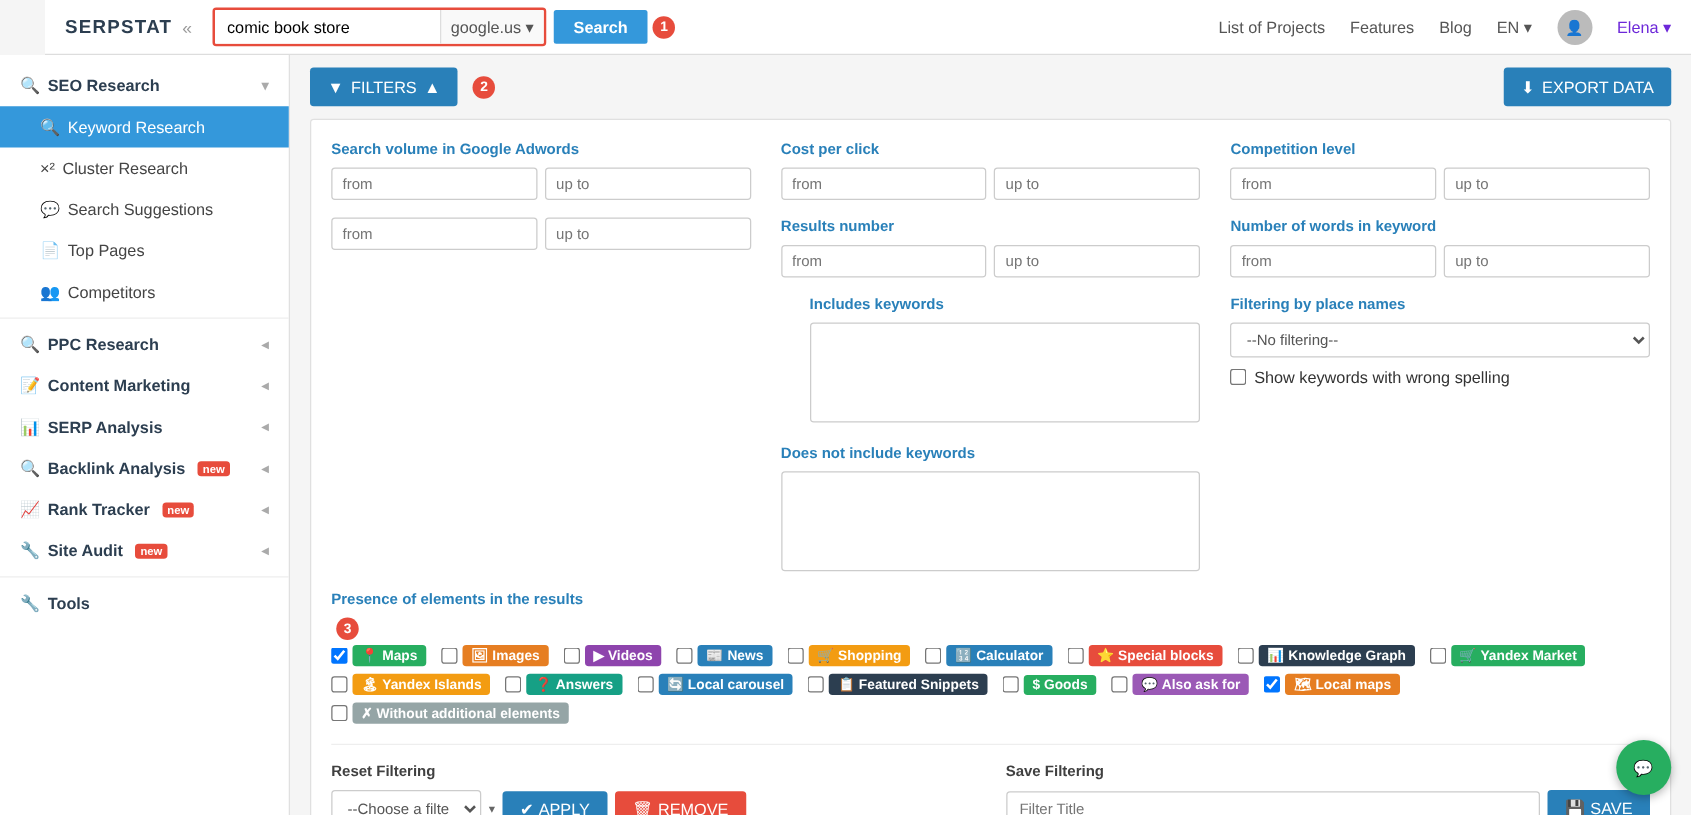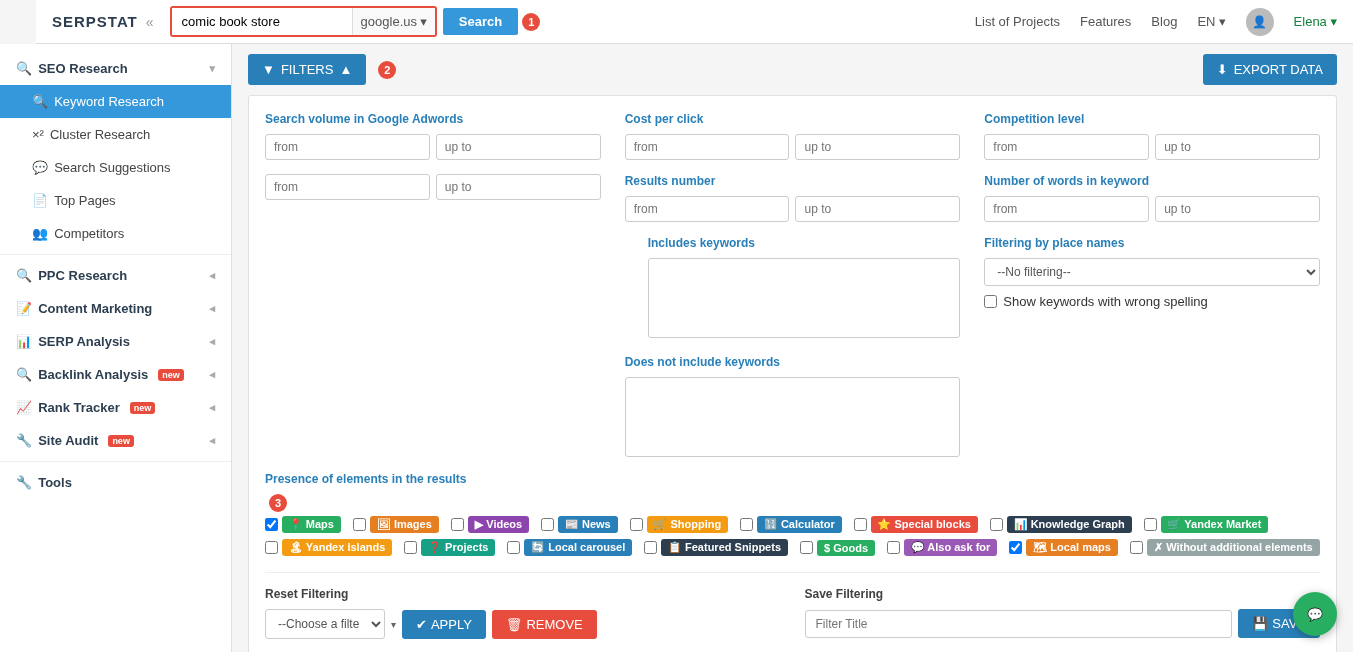--- a/index.html
+++ b/index.html
@@ -90,21 +90,21 @@
     .avatar {
       width: 28px; height: 28px;
       background: #bbb;
       border-radius: 50%;
       display: inline-flex;
       align-items: center;
       justify-content: center;
       color: #fff;
       font-size: 12px;
     }
-    .user-name { color: #15803d; font-size: 13px; cursor: pointer; }
+    .user-name { color: #6d28d9; font-size: 13px; cursor: pointer; }
 
     
     .layout {
       display: flex;
       height: calc(100vh - 44px);
     }
 
     
     .sidebar {
       width: 232px;
@@ -620,21 +620,21 @@
             <input type="checkbox" style="">
             <span class="tag tag-yandex-market">🛒 Yandex Market</span>
           </div>
           <div class="tag-item">
             <input type="checkbox" style="">
             <span class="tag tag-yandex-islands">🏝 Yandex Islands</span>
           </div>
 
           <div class="tag-item">
             <input type="checkbox" style="">
-            <span class="tag tag-answers">❓ Projects</span>
+            <span class="tag tag-answers">❓ Answers</span>
           </div>
           <div class="tag-item">
             <input type="checkbox" style="">
             <span class="tag tag-carousel">🔄 Local carousel</span>
           </div>
 
           <div class="tag-item">
             <input type="checkbox" style="">
             <span class="tag tag-featured">📋 Featured Snippets</span>
           </div>

